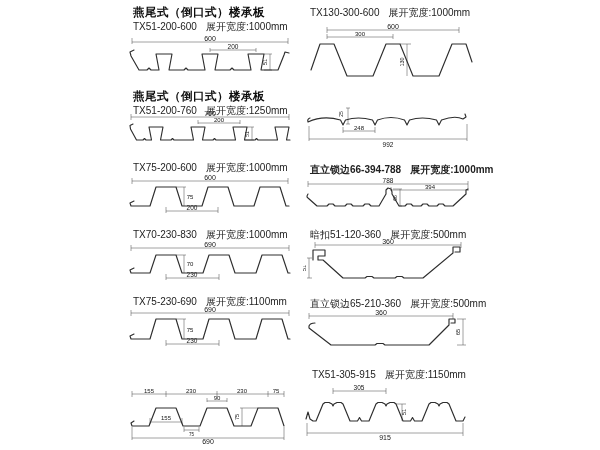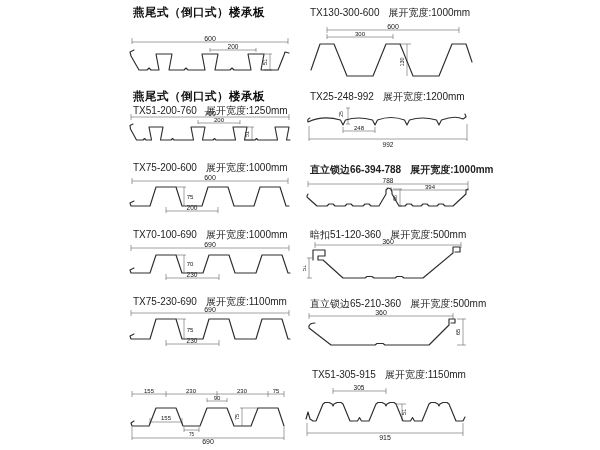--- a/index.html
+++ b/index.html
@@ -16,20 +16,23 @@
   .t7{font-size:7px;} .t65{font-size:6.5px;} .t6{font-size:6px;}
   .t55{font-size:5.5px;} .t5{font-size:5px;} .t45{font-size:4.5px;}
 </style>
 </head>
 <body>
 
 <div id="canvas">
 
   <div class="panel" style="left:133px;top:5px;">
     <div class="ptitle">燕尾式（倒口式）楼承板</div>
+    <div class="spec">
+      <span class="model">TX51-200-600</span><span>展开宽度:1000mm</span>
+    </div>
   </div>
   <svg class="panel" style="left:126px;top:34px;" width="168" height="46" viewBox="0 0 168 46">
     <g class="d">
       <path d="M6,4 V10 M162,4 V10 M6,8 H162"></path>
       <path d="M84,14 V18 M130,14 V18 M84,16 H130"></path>
       <path d="M138,20 H146 M138,36 H146 M144,20 V36"></path>
     </g>
     <text class="t t7" x="84" y="6.5">600</text>
     <text class="t t65" x="107" y="14.5">200</text>
     <text class="t t55" x="141" y="28" transform="rotate(-90 141 28)">51</text>
@@ -63,21 +66,21 @@
       <path d="M50,13 H60 M58,13 V32"></path>
       <path d="M40,33 V39 M92,33 V39 M40,37 H92"></path>
     </g>
     <text class="t t7" x="84" y="5.5">600</text>
     <text class="t t6" x="64" y="25" text-anchor="start">75</text>
     <text class="t t65" x="66" y="35.5">200</text>
     <path class="p" d="M8,27 l-4,2 l1,3 H24 L30,13 H50 L56,32 H76 L82,13 H102 L108,32 H128 L134,13 H154 L160,32 H163"></path>
   </svg>
 
   <div class="panel spec" style="left:133px;top:228px;">
-    <span class="model">TX70-100-690</span><span>展开宽度:1000mm</span>
+    <span class="model">TX70-230-830</span><span>展开宽度:1000mm</span>
   </div>
   <svg class="panel" style="left:126px;top:241px;" width="168" height="42" viewBox="0 0 168 42">
     <g class="d">
       <path d="M5,4 V10 M163,4 V10 M5,7 H163"></path>
       <path d="M50,14 H60 M58,14 V32"></path>
       <path d="M40,33 V39 M93,33 V39 M40,37 H93"></path>
     </g>
     <text class="t t7" x="84" y="5.5">690</text>
     <text class="t t6" x="64" y="25" text-anchor="start">70</text>
     <text class="t t65" x="66" y="35.5">230</text>
@@ -128,23 +131,20 @@
       <path d="M24,3 V9 M156,3 V9 M24,6 H156"></path>
       <path d="M24,10 V15 M90,10 V15 M90,13 H24"></path>
       <path d="M97,20 H108 M104,20 V52"></path>
     </g>
     <text class="t t7" x="90" y="4.5">600</text>
     <text class="t t6" x="57" y="11.5">300</text>
     <text class="t t55" x="100.5" y="38" transform="rotate(-90 100.5 38)">130</text>
     <path class="p" d="M8,46 L17,20 H31 L44,52 H70 L83,20 H97 L110,52 H136 L149,20 H163 L169,38"></path>
   </svg>
 
-  <div class="panel spec" style="left:310px;top:90px;">
-    <span class="model">TX25-248-992</span><span>展开宽度:1200mm</span>
-  </div>
   <svg class="panel" style="left:303px;top:101px;" width="170" height="48" viewBox="0 0 170 48">
     <g class="d">
       <path d="M43,7 H47 M43,23 H47 M45,7 V23"></path>
       <path d="M40,26 V32 M72,26 V32 M40,30 H72"></path>
       <path d="M6,25 V40 M164,23 V40 M6,38 H164"></path>
     </g>
     <text class="t t5" x="40" y="13" transform="rotate(-90 40 13)">25</text>
     <text class="t t6" x="56" y="28.5">248</text>
     <text class="t t65" x="85" y="45.5">992</text>
     <path class="p" d="M7,17 q-3,1 -2,4 Q20,14 37.5,19 l2.5,5 l2.5,-5 Q55,15 69.5,19 l2.5,5 l2.5,-5 Q88,14 101.5,19 l2.5,5 l2.5,-5 Q119,15 133.5,19 l2.5,5 l2.5,-5 Q152,14 160,18 l3,-2 l-1,-3"></path>

